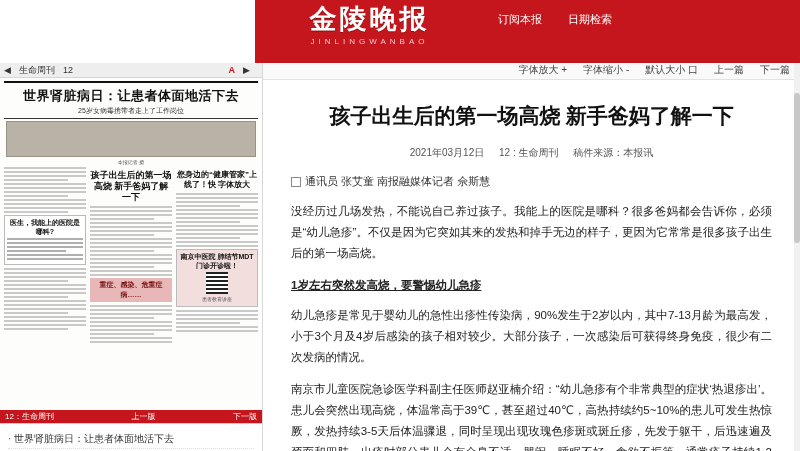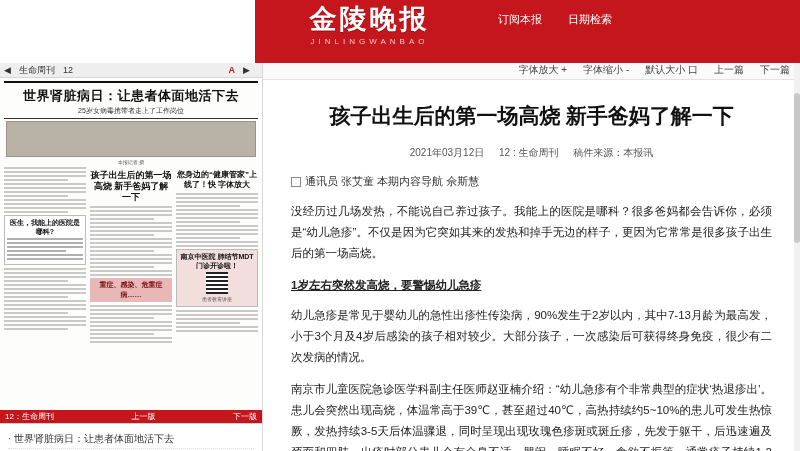--- a/index.html
+++ b/index.html
@@ -358,21 +358,21 @@
 
       <div class="art-title">孩子出生后的第一场高烧  新手爸妈了解一下</div>
 
       <div class="art-meta">
         <span>2021年03月12日</span>
         <span>12 : 生命周刊</span>
         <span>稿件来源：本报讯</span>
       </div>
 
       <div class="art-byline">
-        <span class="ico"></span><span>通讯员  张艾童    本期内容导航  佘斯慧</span>
+        <span class="ico"></span><span>通讯员  张艾童    南报融媒体记者  佘斯慧</span>
       </div>
 
       <div class="art-p">没经历过几场发热，不能说自己养过孩子。我能上的医院是哪科？很多爸妈都会告诉你，必须是“幼儿急疹”。不仅是因为它突如其来的发热和掉手无边的样子，更因为它常常是很多孩子出生后的第一场高烧。</div>
       <div class="art-h">1岁左右突然发高烧，要警惕幼儿急疹</div>
       <div class="art-p">幼儿急疹是常见于婴幼儿的急性出疹性传染病，90%发生于2岁以内，其中7-13月龄为最高发，小于3个月及4岁后感染的孩子相对较少。大部分孩子，一次感染后可获得终身免疫，很少有二次发病的情况。</div>
       <div class="art-p">南京市儿童医院急诊医学科副主任医师赵亚楠介绍：“幼儿急疹有个非常典型的症状‘热退疹出’。患儿会突然出现高烧，体温常高于39℃，甚至超过40℃，高热持续约5~10%的患儿可发生热惊厥，发热持续3-5天后体温骤退，同时呈现出现玫瑰色疹斑或斑丘疹，先发于躯干，后迅速遍及颈面和四肢。出疹时部分患儿会有全身不适、哭闹、睡眠不好、食欲不振等，通常疹子持续1-2天就会消退。”</div>
 
     </div>
   </div>
 

